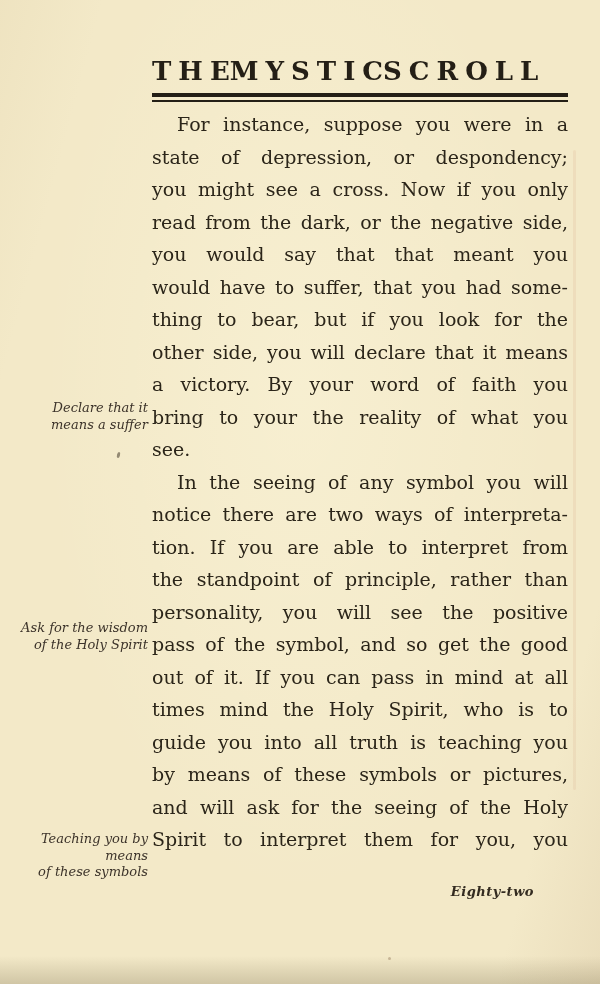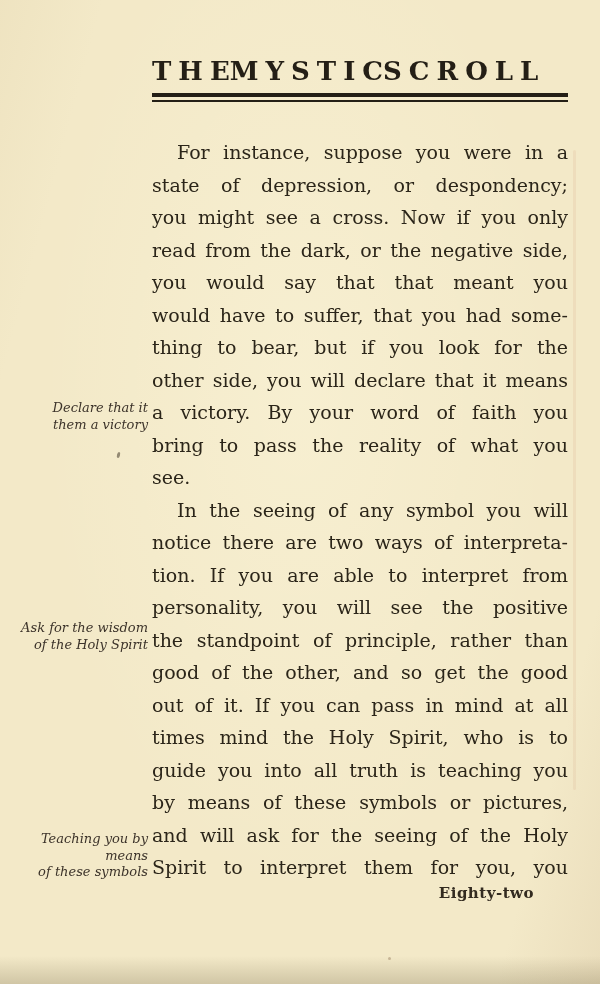--- a/index.html
+++ b/index.html
@@ -18,41 +18,41 @@
     position:absolute; left:152px; top:56px; width:416px;
     display:flex; 
     font-size:26px; font-weight:700; letter-spacing:7px;
     color:#241f16;
   }
   .running-head span{margin-right:-7px;}
   .rule{position:absolute; left:152px; width:416px; background:#241f16;}
   .rule-thick{top:93px; height:4px;}
   .rule-thin{top:100px; height:2px;}
   .body-text{
-    position:absolute; left:152px; top:136px; width:416px;
+    position:absolute; left:152px; top:108px; width:416px;
     font-size:19px; line-height:32.5px;
     color:#2b2519;
   }
   .body-text .line{
     text-align:justify; text-align-last:justify;
     white-space:normal;
   }
   .body-text .line.indent{text-indent:25px;}
   .body-text .line.last{text-align-last:left;}
   .margin-note{
     position:absolute; left:14px; width:134px;
     font-style:italic; font-size:13px; line-height:16.5px;
     text-align:right; color:#3c332a;
   }
   .note-1{top:400px;}
   .note-2{top:620px;}
   .note-3{top:831px;text-align:right;}
   .folio{
     position:absolute; top:884px; right:66px;
-    font-weight:bold; font-size:15px;
+    font-style:italic; font-weight:bold; font-size:13px;
     color:#332b20; letter-spacing:0.5px;
   }
   .speck{position:absolute; border-radius:50%;}
   .speck-1{left:117px; top:452px; width:3px; height:6px; background:rgba(70,58,44,0.55); transform:rotate(15deg);}
   .speck-2{left:388px; top:957px; width:3px; height:3px; background:rgba(120,90,60,0.35);}
   .edge-streak{
     position:absolute; left:573px; top:150px; width:3px; height:640px;
     background:rgba(205,140,110,0.12); border-radius:2px;
   }
   .bottom-shade{
@@ -77,39 +77,39 @@
   <div class="body-text">
       <div class="line indent">For instance, suppose you were in a</div>
       <div class="line">state of depression, or despondency;</div>
       <div class="line">you might see a cross. Now if you only</div>
       <div class="line">read from the dark, or the negative side,</div>
       <div class="line">you would say that that meant you</div>
       <div class="line">would have to suffer, that you had some-</div>
       <div class="line">thing to bear, but if you look for the</div>
       <div class="line">other side, you will declare that it means</div>
       <div class="line">a victory. By your word of faith you</div>
-      <div class="line">bring to pass the reality of what you</div>
+      <div class="line">bring to your the reality of what you</div>
       <div class="line last">see.</div>
       <div class="line indent">In the seeing of any symbol you will</div>
       <div class="line">notice there are two ways of interpreta-</div>
       <div class="line">tion. If you are able to interpret from</div>
+      <div class="line">the standpoint of principle, rather than</div>
       <div class="line">personality, you will see the positive</div>
-      <div class="line">the standpoint of principle, rather than</div>
-      <div class="line">good of the other, and so get the good</div>
+      <div class="line">pass of the symbol, and so get the good</div>
       <div class="line">out of it. If you can pass in mind at all</div>
       <div class="line">times mind the Holy Spirit, who is to</div>
       <div class="line">guide you into all truth is teaching you</div>
       <div class="line">by means of these symbols or pictures,</div>
       <div class="line">and will ask for the seeing of the Holy</div>
       <div class="line">Spirit to interpret them for you, you</div>
     </div>
 
   <div class="margin-note note-1">
       <div>Declare that it</div>
-      <div>them a victory</div>
+      <div>means a suffer</div>
     </div>
   <div class="margin-note note-2">
       <div>Ask for the wisdom</div>
       <div>of the Holy Spirit</div>
     </div>
   <div class="margin-note note-3">
       <div>Teaching you by means</div>
       <div>of these symbols</div>
     </div>
 

